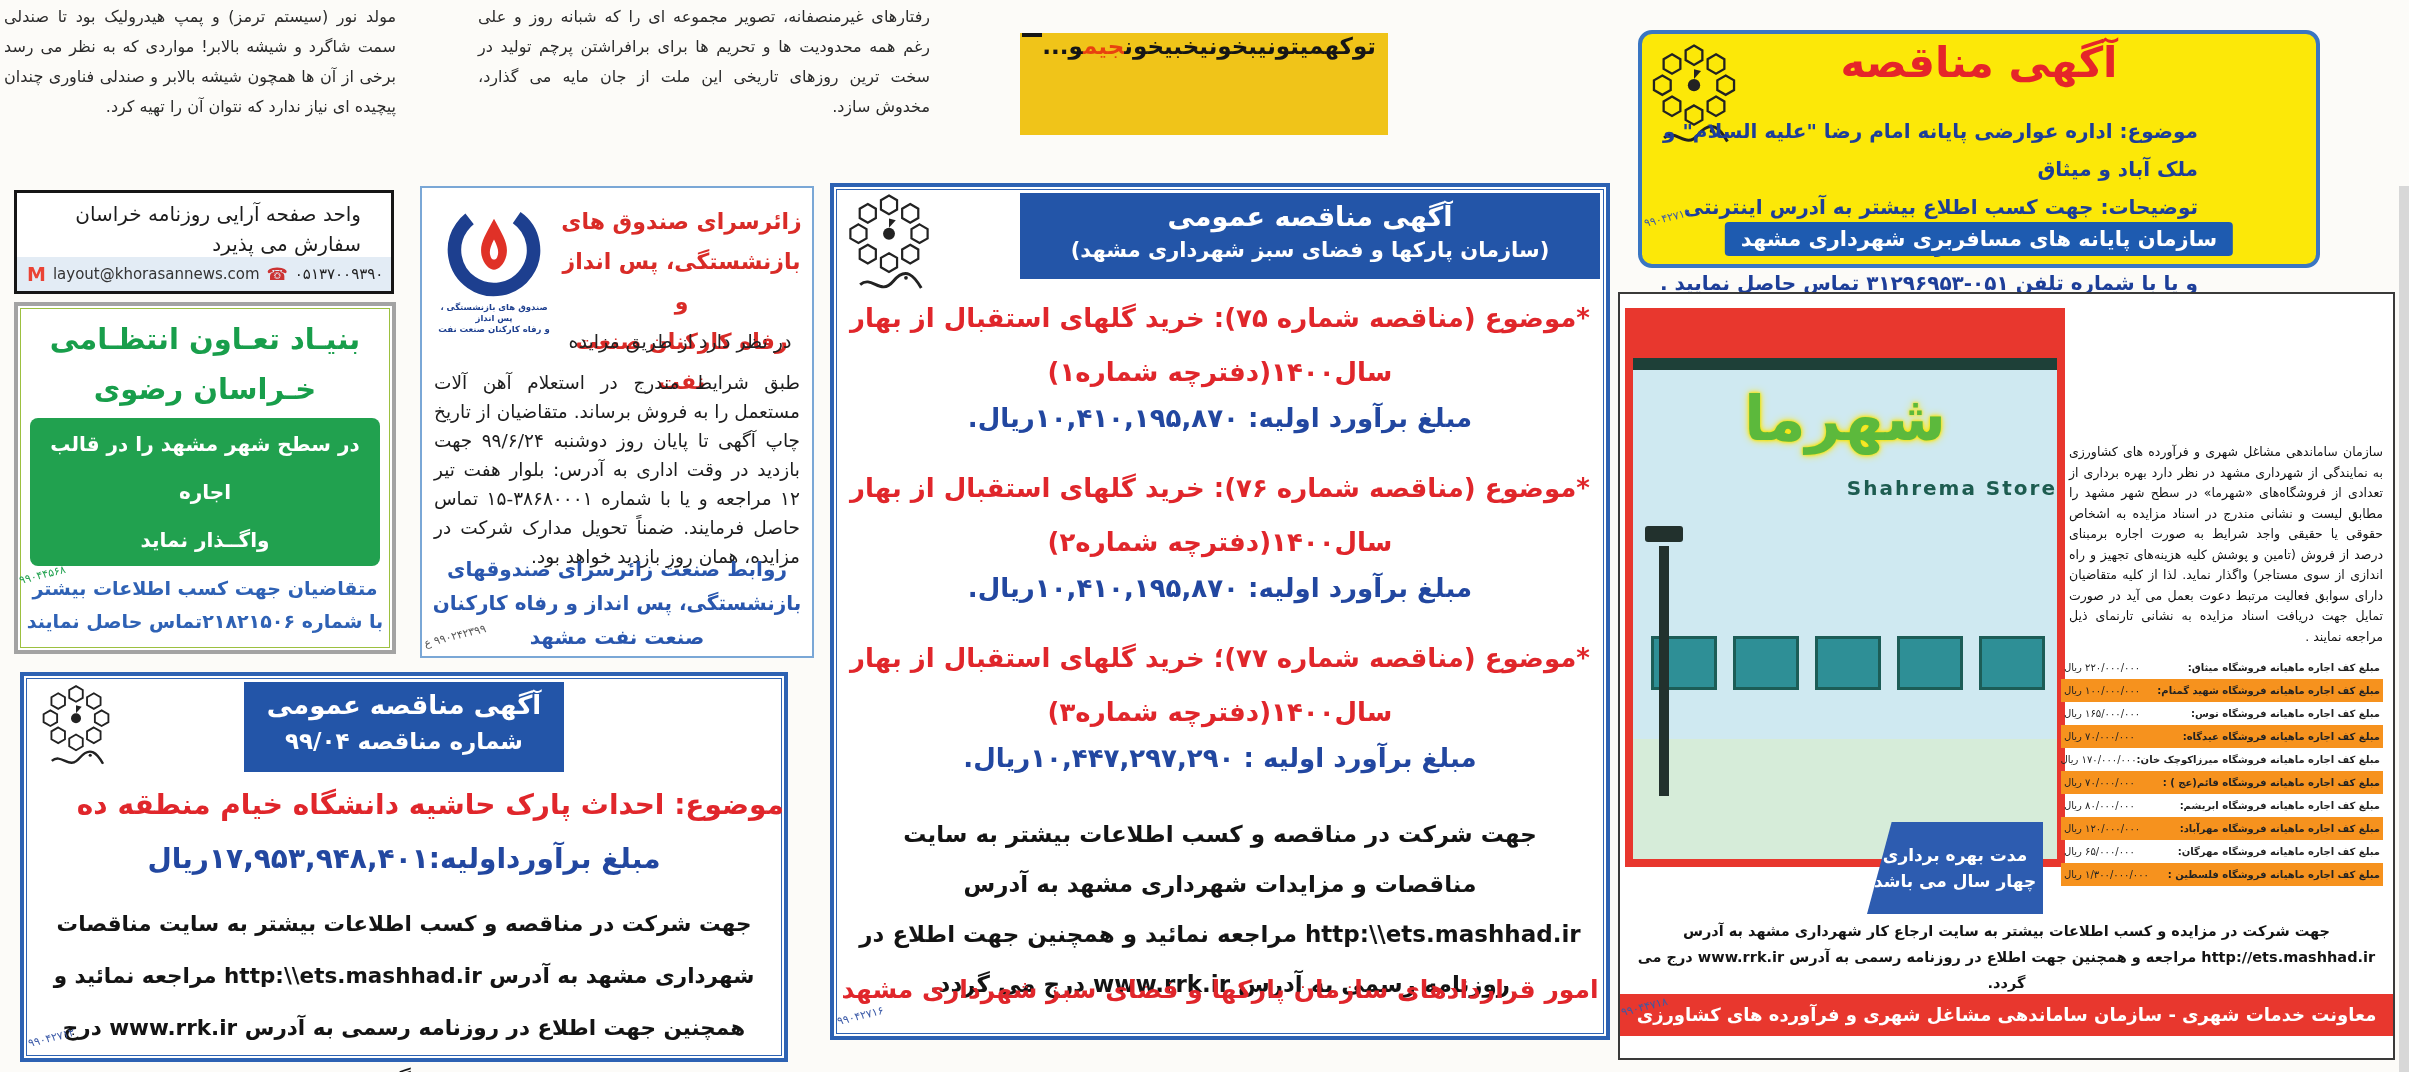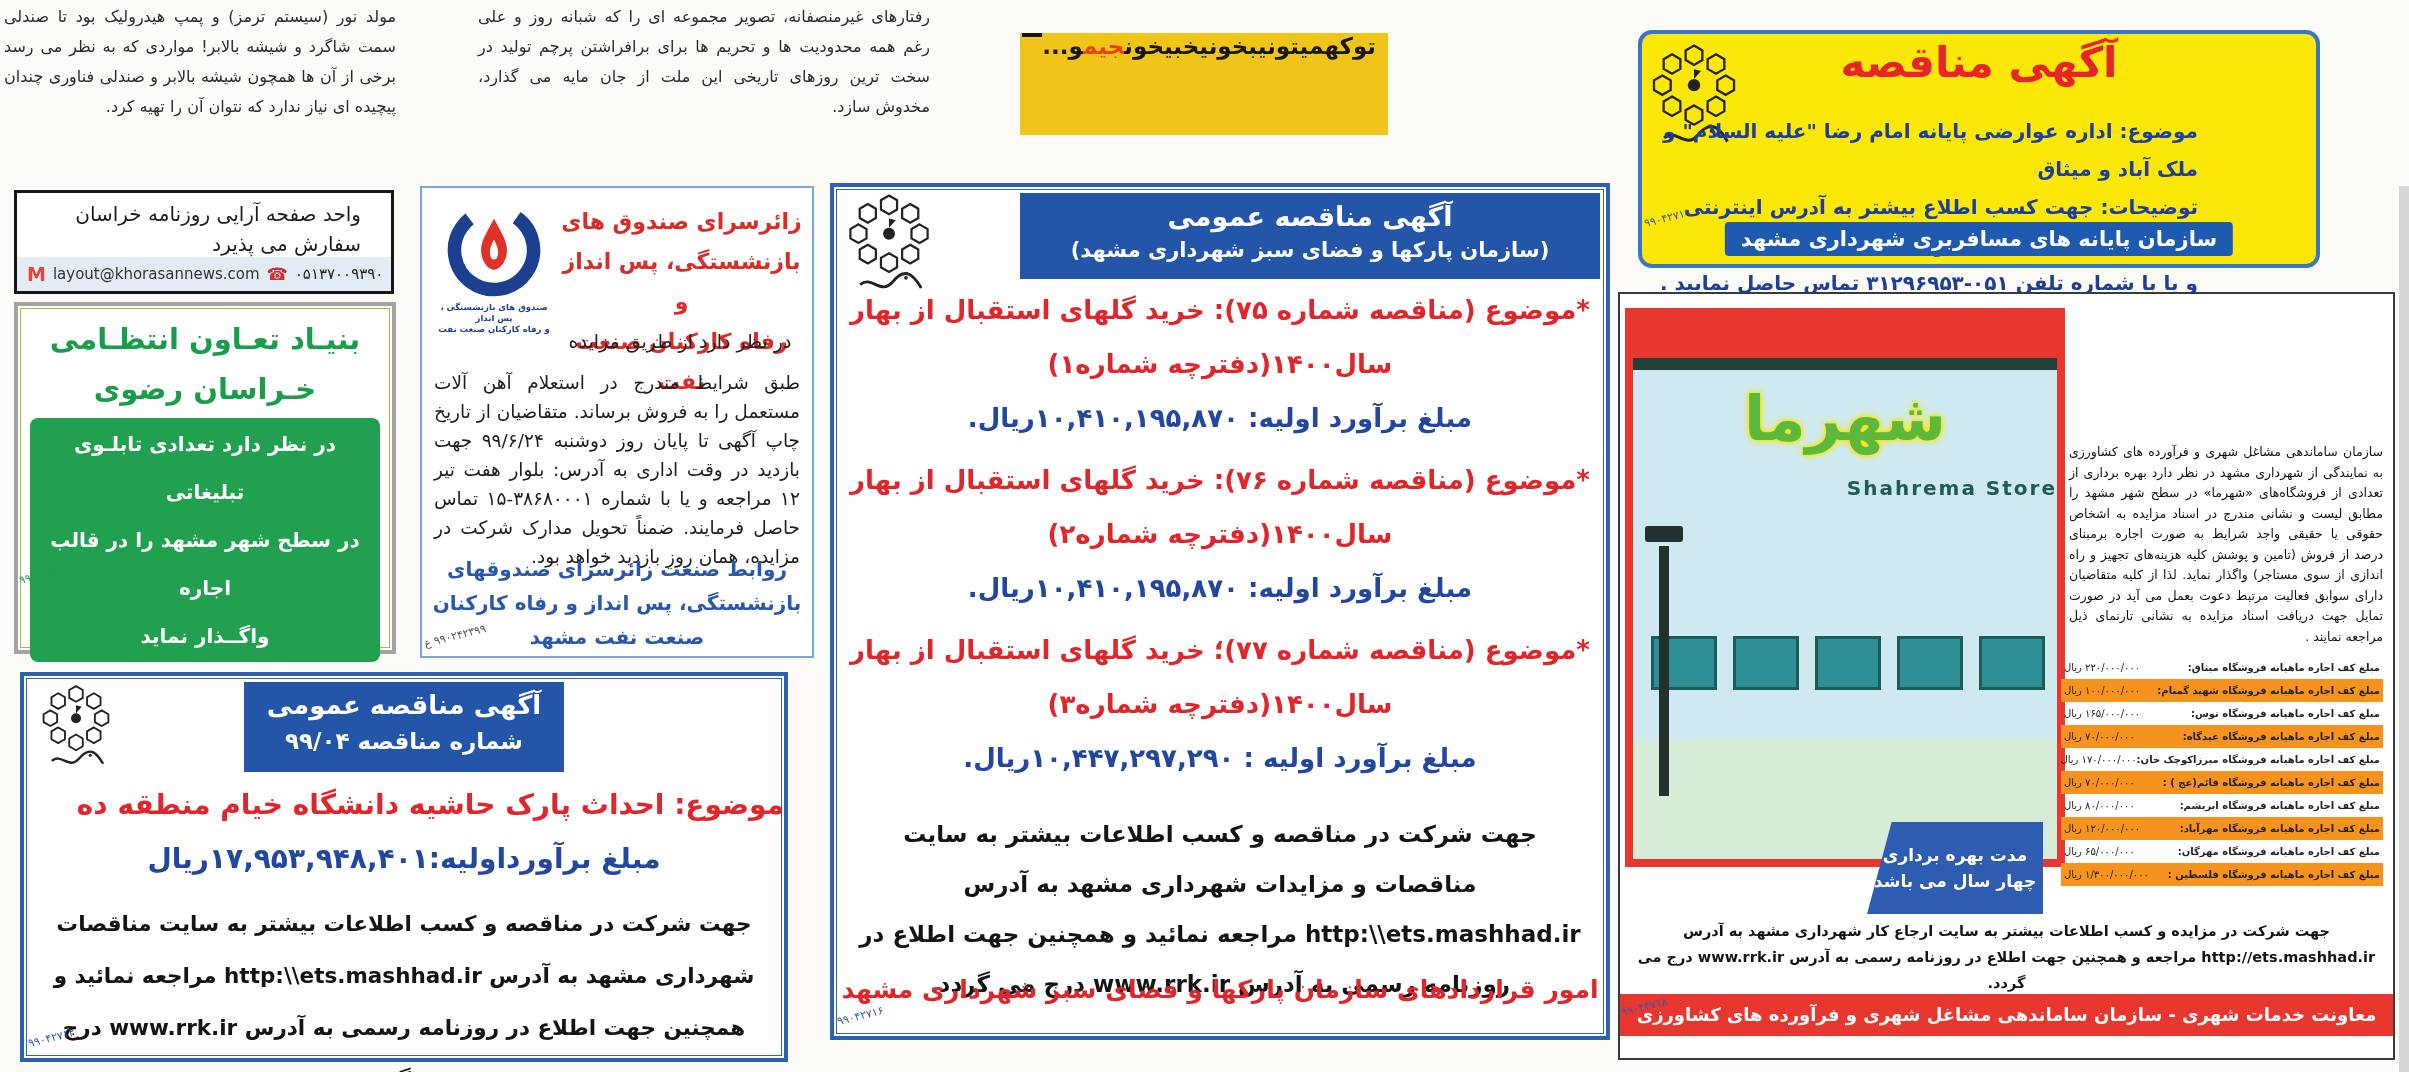--- a/index.html
+++ b/index.html
@@ -61,21 +61,21 @@
             font-size:20px;line-height:34px;}
 
   
   .parks{left:830px;top:183px;width:780px;height:857px;border:4px solid #2d62b3;background:#fff;box-sizing:border-box;
          box-shadow:inset 0 0 0 2px #fff, inset 0 0 0 3px #2d62b3;}
   .p-header{position:absolute;left:186px;right:6px;top:6px;height:86px;background:#2355a8;color:#fff;
             text-align:center;font-weight:bold;}
   .p-h1{font-size:27px;margin-top:8px;}
   .p-h2{font-size:21px;margin-top:6px;}
   .p-line{position:absolute;left:0;right:0;text-align:center;font-weight:bold;}
-  .p-red{color:#e0262b;font-size:26px;}
+  .p-red{color:#e0262b;font-size:26px;margin-top:8px;}
   .p-blue{color:#2247a0;font-size:26px;}
   .p-web{position:absolute;left:22px;right:22px;top:622px;text-align:center;font-size:23px;font-weight:bold;
          color:#141414;line-height:50px;}
   .p-footer{position:absolute;left:0;right:0;top:788px;text-align:center;color:#e0262b;font-weight:bold;font-size:25px;}
 
   
   .khayyam{left:20px;top:672px;width:768px;height:390px;border:4px solid #2d62b3;background:#fff;box-sizing:border-box;
            box-shadow:inset 0 0 0 2px #fff, inset 0 0 0 3px #2d62b3;}
   .k-header{position:absolute;left:50%;transform:translateX(-50%);top:6px;width:320px;height:90px;background:#2355a8;
             color:#fff;text-align:center;font-weight:bold;}
@@ -194,21 +194,20 @@
       <span class="lu-phone">۰۵۱۳۷۰۰۹۳۹۰</span>
     </div>
   </div>
 
   <div class="abs bonyad">
     <div class="bonyad-title">
       <div>بنیـاد تعـاون انتظـامی</div>
       <div>خـراسان رضوی</div>
     </div>
     <div class="bonyad-box">
-      <div>در نظر دارد تعدادی تابلـوی تبلیغاتی</div>
       <div>در سطح شهر مشهد را در قالب اجاره</div>
       <div>واگــذار نماید</div>
     </div>
     <div class="bonyad-note">
       <div>متقاضیان جهت کسب اطلاعات بیشتر</div>
       <div>با شماره ۲۱۸۲۱۵۰۶تماس حاصل نمایند</div>
     </div>
     <div class="abs reg" style="left:3px;top:268px;color:#21a14f">۹۹۰۴۴۵۶۸</div>
   </div>
 

